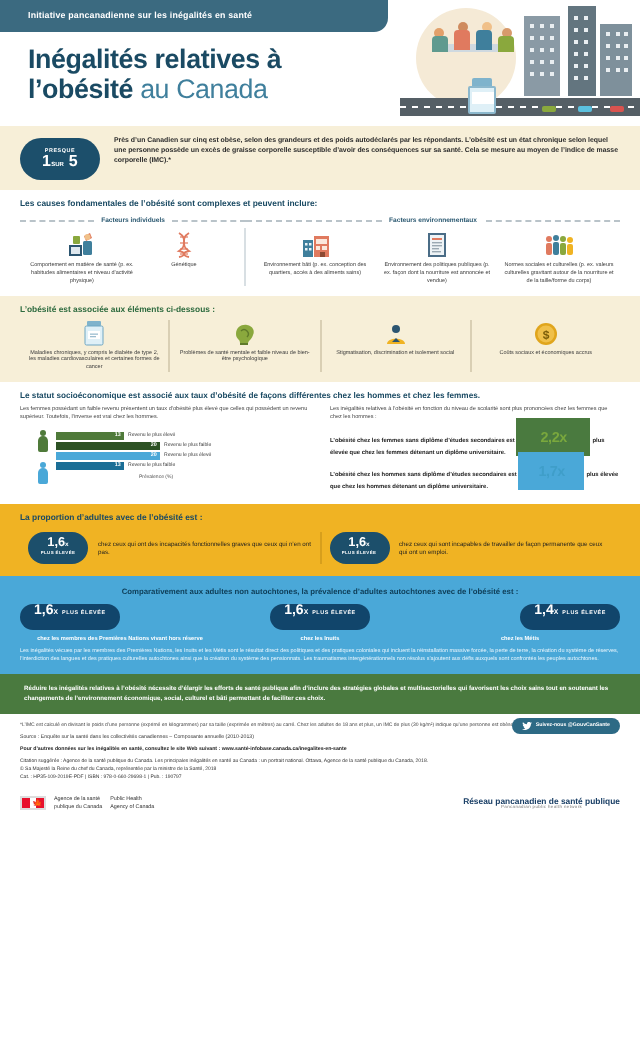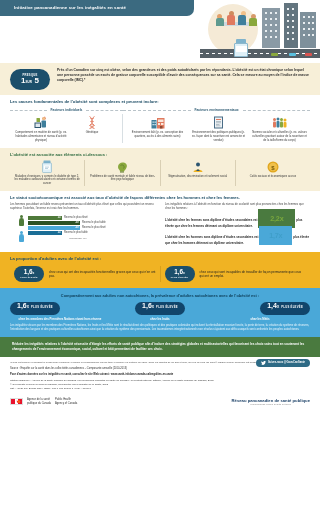--- a/index.html
+++ b/index.html
@@ -174,20 +174,24 @@
   .logo-right .l2 { font-size:2.2px; color:#777; letter-spacing:.2px;}
 </style>
 </head>
 <body>
 
 <div class="page">
 
   <div class="header">
     <div class="hdr-tab">
       <span>Initiative pancanadienne sur les inégalités en santé</span>
+    </div>
+    <div class="hdr-title">
+      <div class="l1">Inégalités relatives à</div>
+      <div class="l2"><span>l’obésité</span> <em>au Canada</em></div>
     </div>
 
     <div class="art">
       <div class="art-circle"></div>
 
       <div style="position:absolute;right:70px;top:22px;width:34px;height:4px;background:#cfd9e0;border-radius:1px;"></div>
       <div class="fig" style="right:98px;top:14px;width:5px;height:5px;background:#e2a06a;"></div>
       <div class="fig" style="right:86px;top:11px;width:5px;height:5px;background:#cf8b5e;"></div>
       <div class="fig" style="right:74px;top:11px;width:5px;height:5px;background:#f0c089;"></div>
       <div class="fig" style="right:64px;top:14px;width:5px;height:5px;background:#d79a6b;"></div>

